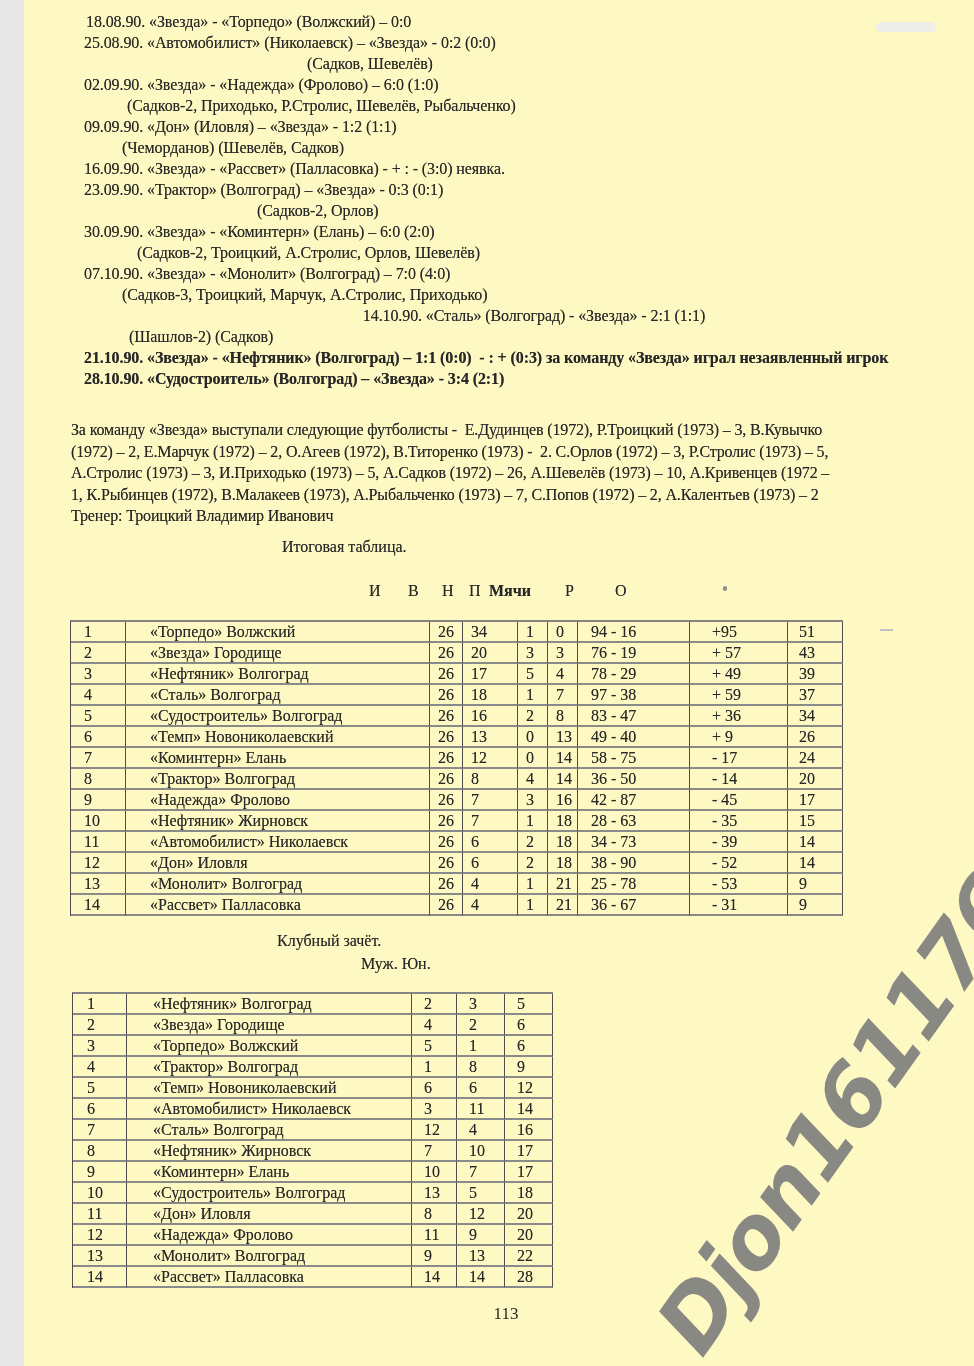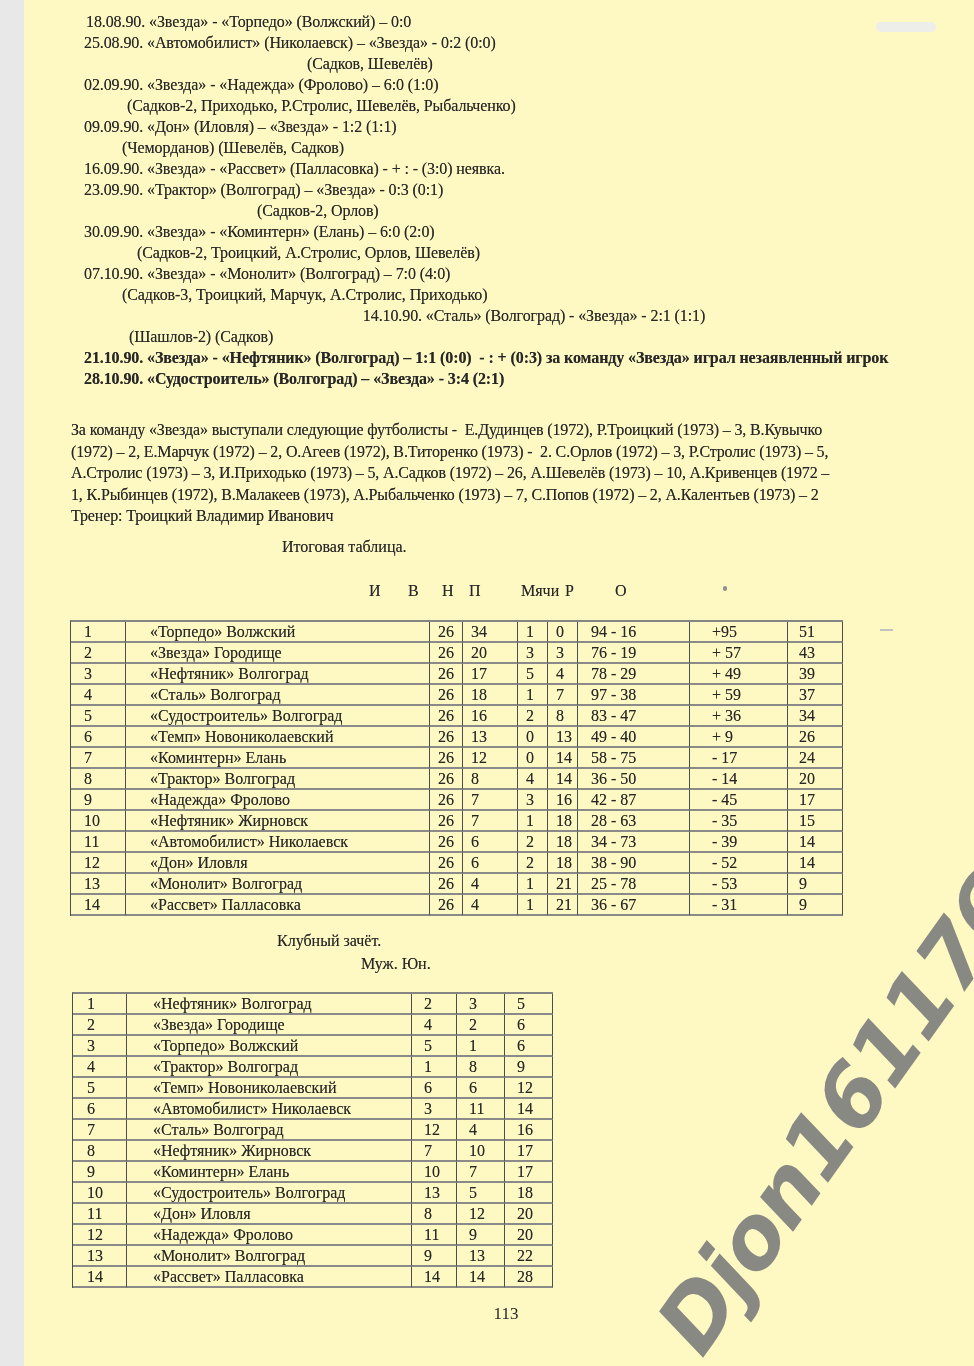--- a/index.html
+++ b/index.html
@@ -151,21 +151,21 @@
   <div class="t1-header">
 
       <span class="hcol" style="left: 345px;">И</span>
 
       <span class="hcol" style="left: 384px;">В</span>
 
       <span class="hcol" style="left: 418px;">Н</span>
 
       <span class="hcol" style="left: 445px;">П</span>
 
-      <span class="hcol" style="left: 497px;">Мячи</span>
+      <span class="hcol" style="left: 465px; font-weight: bold;">Мячи</span>
 
       <span class="hcol" style="left: 541px;">Р</span>
 
       <span class="hcol" style="left: 591px;">О</span>
     </div>
 
   <div class="t1">
 
       <div style="display:contents">
         <span class="c c0">1</span>

